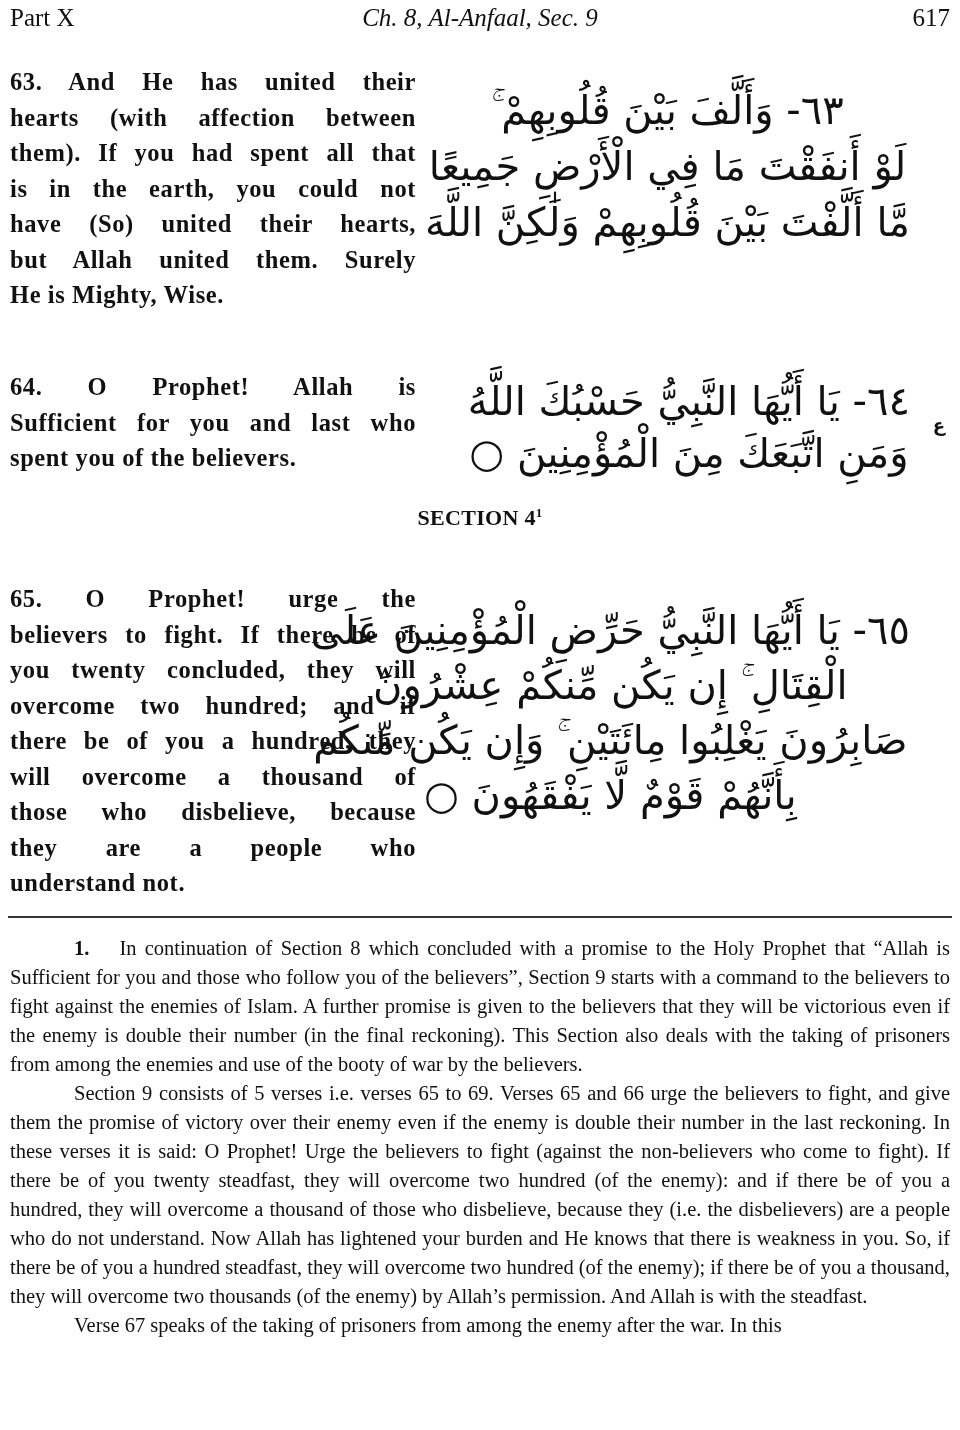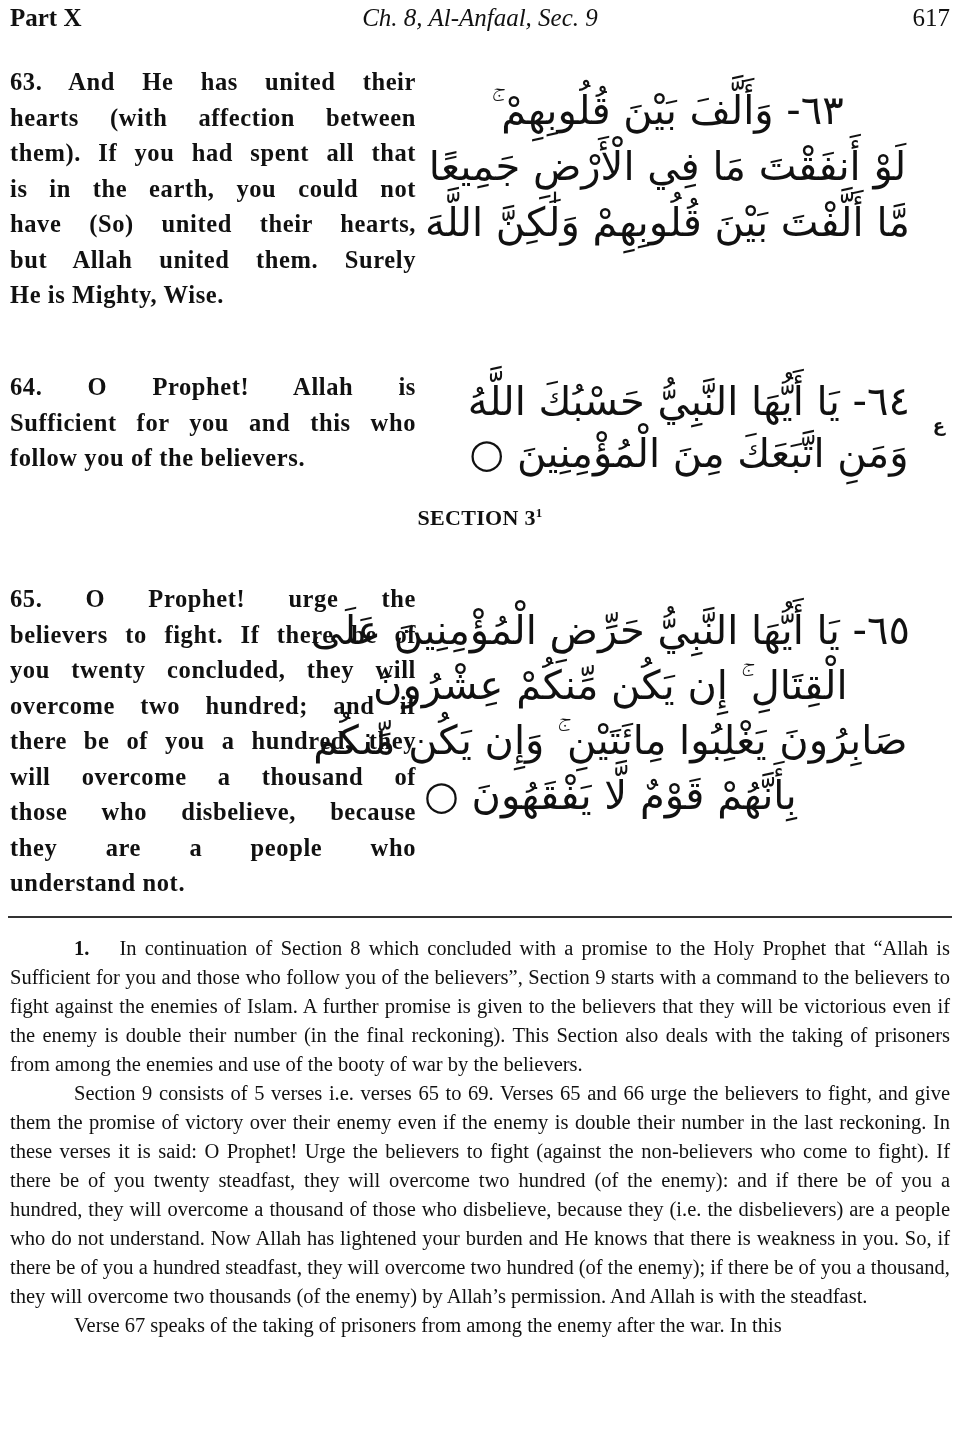--- a/index.html
+++ b/index.html
@@ -5,21 +5,21 @@
   html, body { margin: 0; padding: 0; background: #ffffff; }
   body {
     width: 960px; height: 1430px; position: relative; overflow: hidden;
     color: #111111;
     font-family: "Liberation Serif", "DejaVu Serif", serif;
   }
   .running-head {
     position: absolute; top: 2px; left: 10px; right: 10px; height: 32px;
     font-size: 25px; line-height: 32px;
   }
-  .running-head .part { position: absolute; left: 0; top: 0; font-weight: bold; }
+  .running-head .part { position: absolute; left: 0; top: 0; }
   .running-head .chapter { position: absolute; left: 0; right: 0; text-align: center; font-style: italic; }
   .running-head .pageno { position: absolute; right: 0; top: 0; }
 
   .verse-block { position: absolute; left: 0; right: 0; }
   .verse-en {
     position: absolute; left: 10px; width: 406px;
     font-weight: bold; font-size: 24.5px; line-height: 35.5px;
     text-align: justify; text-align-last: left;
     letter-spacing: 0.6px;
   }
@@ -76,32 +76,32 @@
   <div class="verse-ar" style="top:18px; line-height:56px;">
     <span class="line">٦٣- وَأَلَّفَ بَيْنَ قُلُوبِهِمْ ۚ</span>
     <span class="line">لَوْ أَنفَقْتَ مَا فِي الْأَرْضِ جَمِيعًا</span>
     <span class="line">مَّا أَلَّفْتَ بَيْنَ قُلُوبِهِمْ وَلَٰكِنَّ اللَّهَ</span>
   </div>
 </div>
 
 <div class="verse-block" style="top:353px;">
   <div class="verse-en" style="top:16px;">
     <span class="line">64. O Prophet! Allah is</span>
-    <span class="line">Sufficient for you and this who</span>
-    <span class="line last">follow you of the believers.</span>
+    <span class="line">Sufficient for you and last who</span>
+    <span class="line last">spent you of the believers.</span>
   </div>
   <div class="verse-ar" style="top:22px; line-height:52px;">
     <span class="line">٦٤- يَا أَيُّهَا النَّبِيُّ حَسْبُكَ اللَّهُ</span>
     <span class="line">وَمَنِ اتَّبَعَكَ مِنَ الْمُؤْمِنِينَ ○</span>
   </div>
   <div class="ruku-mark" style="top:66px;">ع</div>
 </div>
 
 <div class="section-heading">
-  <span>SECTION 3</span><sup>1</sup>
+  <span>SECTION 4</span><sup>1</sup>
 </div>
 
 <div class="verse-block" style="top:581px;">
   <div class="verse-en" style="top:0;">
     <span class="line">65. O Prophet! urge the</span>
     <span class="line">believers to fight. If there be of</span>
     <span class="line">you twenty concluded, they will</span>
     <span class="line">overcome two hundred; and if</span>
     <span class="line">there be of you a hundred, they</span>
     <span class="line">will overcome a thousand of</span>

